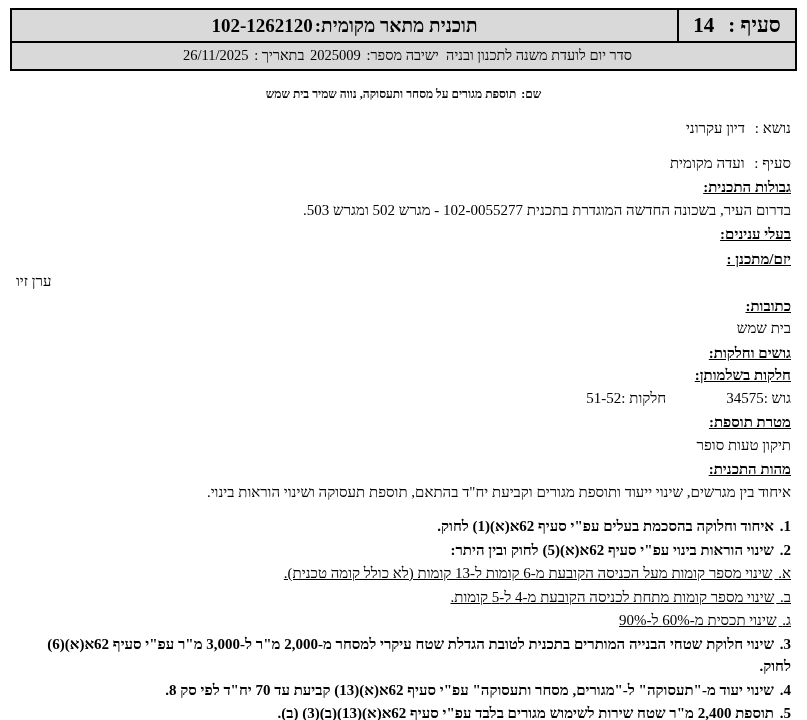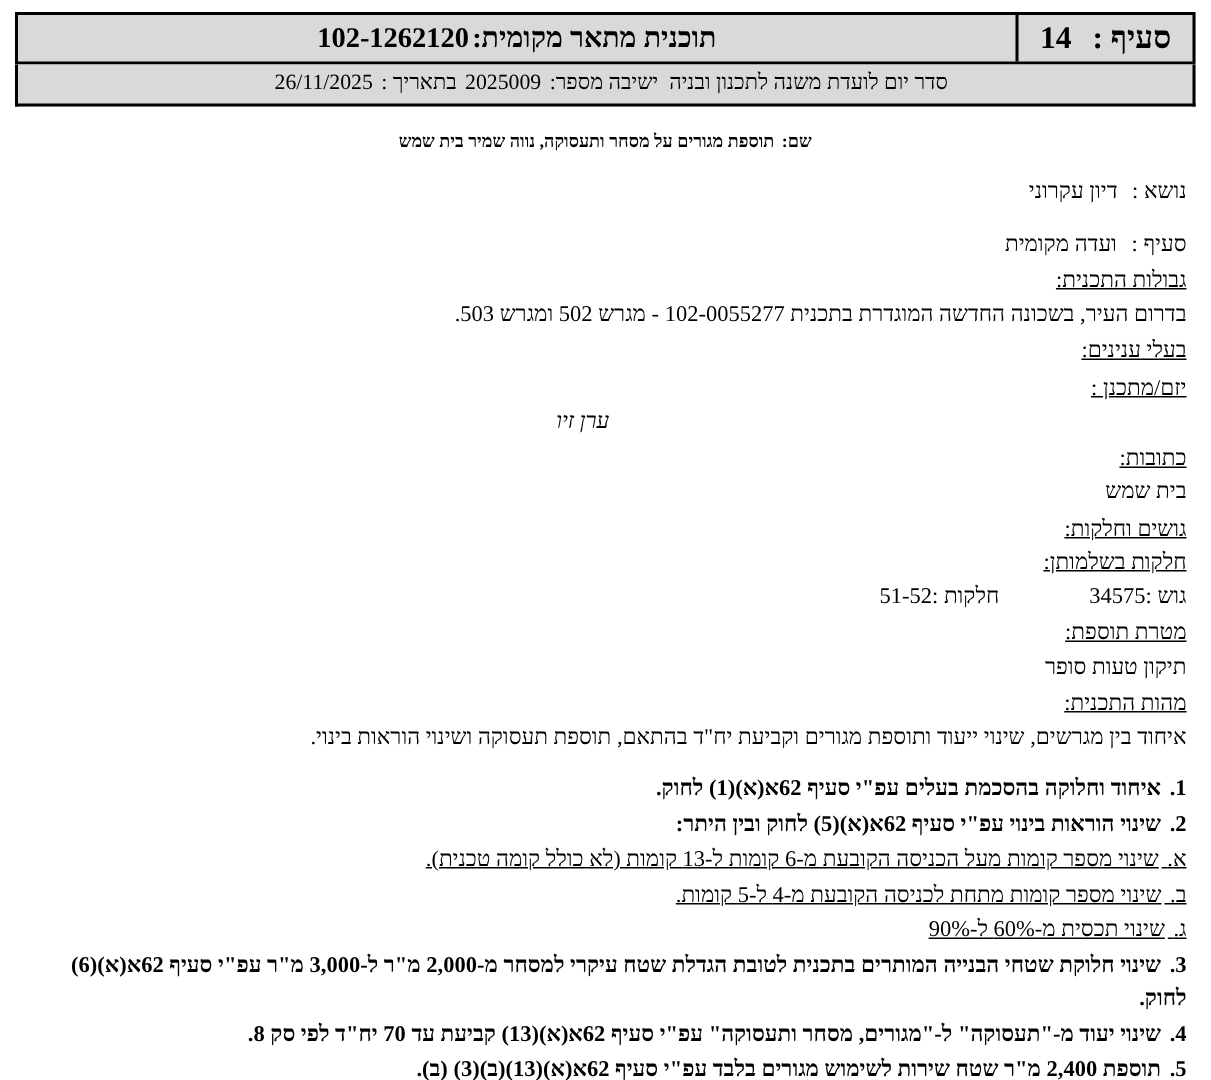--- a/index.html
+++ b/index.html
@@ -87,29 +87,28 @@
   }
   .kv {
     margin-bottom: 2px;
   }
   .kv .k {
     font-weight: normal;
     margin-left: 6px;
   }
   .ul-label {
     text-decoration: underline;
-    font-weight: normal;
+    font-weight: bold;
   }
   .blk { margin-bottom: 2px; }
   .gap { height: 10px; }
 
   .center-name {
-    text-align: center;
+    text-align: left;
     padding-right: 30px;
-    font-style: italic;
   }
   .two-col {
     display: flex;
     flex-direction: row;
     gap: 60px;
   }
   .list {
     margin-top: 12px;
   }
   .list-item {

